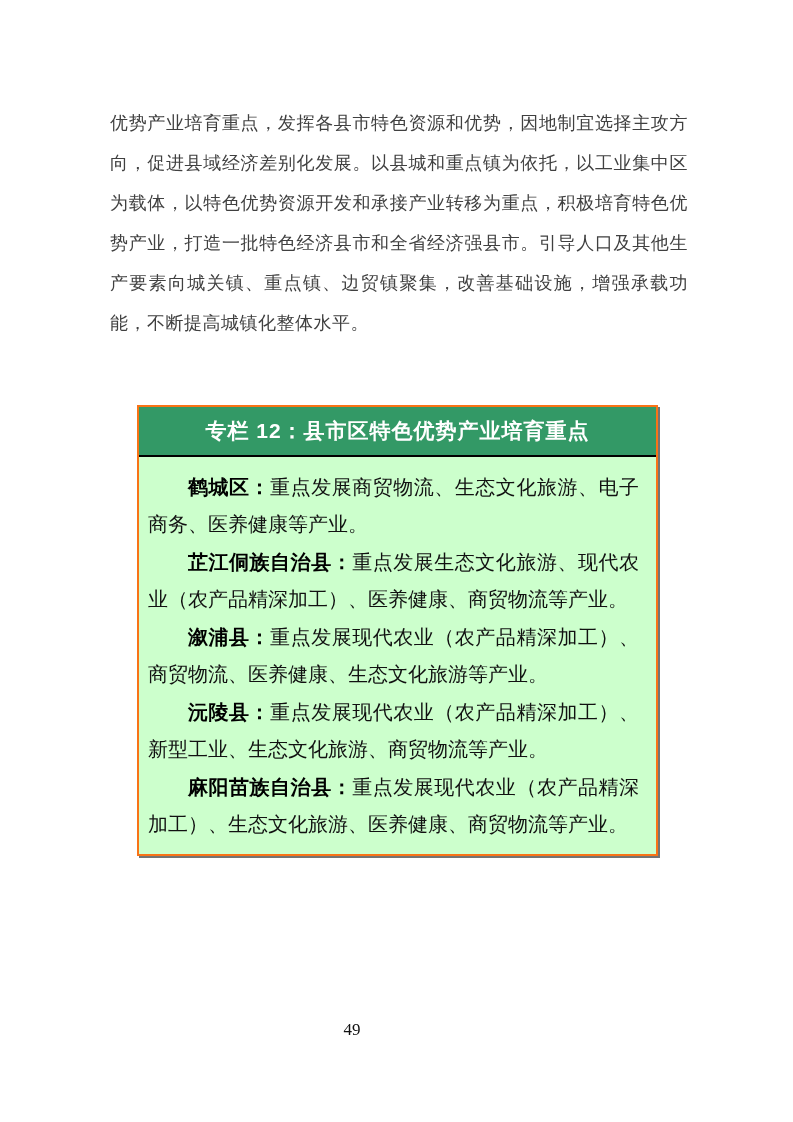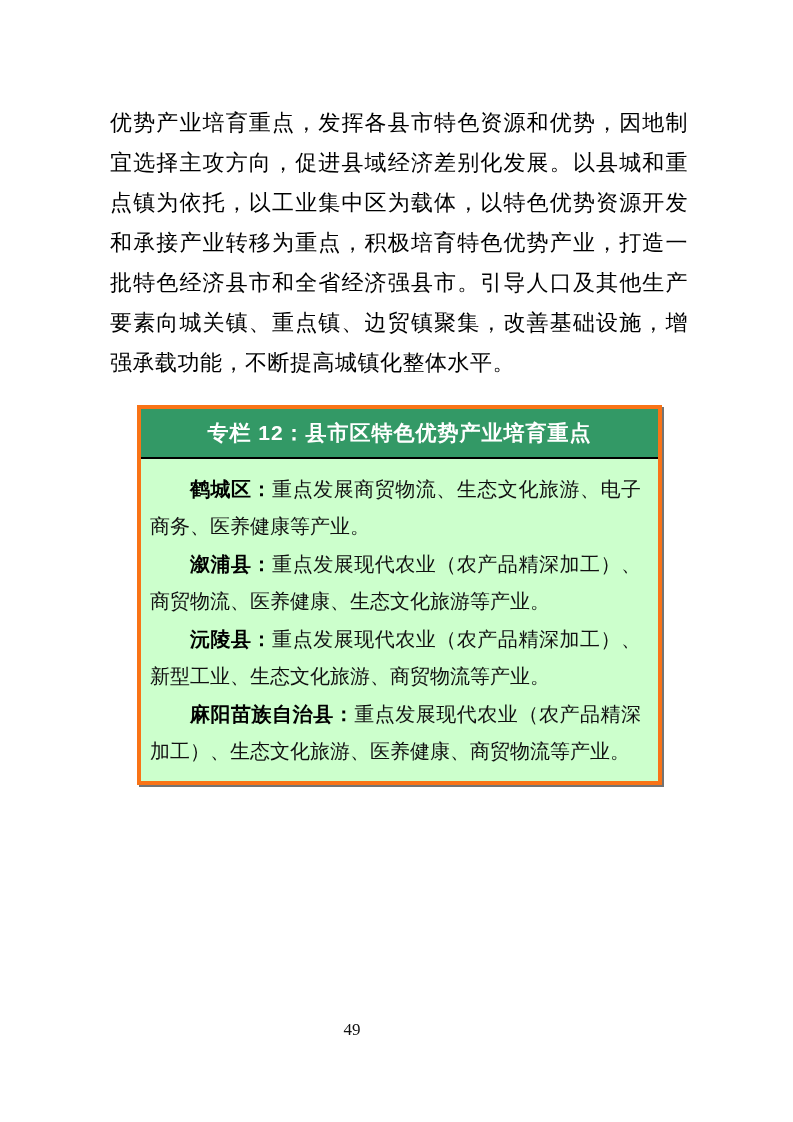--- a/index.html
+++ b/index.html
@@ -14,34 +14,34 @@
     overflow: hidden;
     font-family: "Liberation Serif", "DejaVu Serif", serif;
     color: #000000;
   }
   
   .page-text {
     position: absolute;
     left: 110px;
     top: 103px;
     width: 578px;
-    font-size: 22px;
+    font-size: 18px;
     line-height: 40px;
     text-align: justify;
     text-justify: inter-ideograph;
     letter-spacing: 0.5px;
-    color: #000000;
+    color: #404040;
   }
   
   .callout {
     position: absolute;
     left: 137px;
     top: 405px;
     width: 517px;
-    border: 4px solid #f97316;
+    border: 2px solid #f97316;
     box-shadow: 2px 2px 0 rgba(0,0,0,0.55);
     background: #ccffcc;
   }
   .callout-header {
     background: #339966;
     border-bottom: 2px solid #000000;
     color: #ffffff;
     font-family: "Liberation Sans", "DejaVu Sans", sans-serif;
     font-weight: bold;
     font-size: 21px;
@@ -80,19 +80,20 @@
 </style>
 </head>
 <body>
 
 <div class="page-text">优势产业培育重点，发挥各县市特色资源和优势，因地制宜选择主攻方向，促进县域经济差别化发展。以县城和重点镇为依托，以工业集中区为载体，以特色优势资源开发和承接产业转移为重点，积极培育特色优势产业，打造一批特色经济县市和全省经济强县市。引导人口及其他生产要素向城关镇、重点镇、边贸镇聚集，改善基础设施，增强承载功能，不断提高城镇化整体水平。</div>
 
 <div class="callout">
   <div class="callout-header">专栏 12：县市区特色优势产业培育重点</div>
   <div class="callout-body">
     <p><b class="county-name">鹤城区：</b><span>重点发展商贸物流、生态文化旅游、电子商务、医养健康等产业。</span></p>
+    <p><b class="county-name">芷江侗族自治县：</b><span>重点发展生态文化旅游、现代农业（农产品精深加工）、医养健康、商贸物流等产业。</span></p>
     <p><b class="county-name">溆浦县：</b><span>重点发展现代农业（农产品精深加工）、商贸物流、医养健康、生态文化旅游等产业。</span></p>
     <p><b class="county-name">沅陵县：</b><span>重点发展现代农业（农产品精深加工）、新型工业、生态文化旅游、商贸物流等产业。</span></p>
     <p><b class="county-name">麻阳苗族自治县：</b><span>重点发展现代农业（农产品精深加工）、生态文化旅游、医养健康、商贸物流等产业。</span></p>
   </div>
 </div>
 
 <div class="page-number">49</div>
 
 </body></html>

